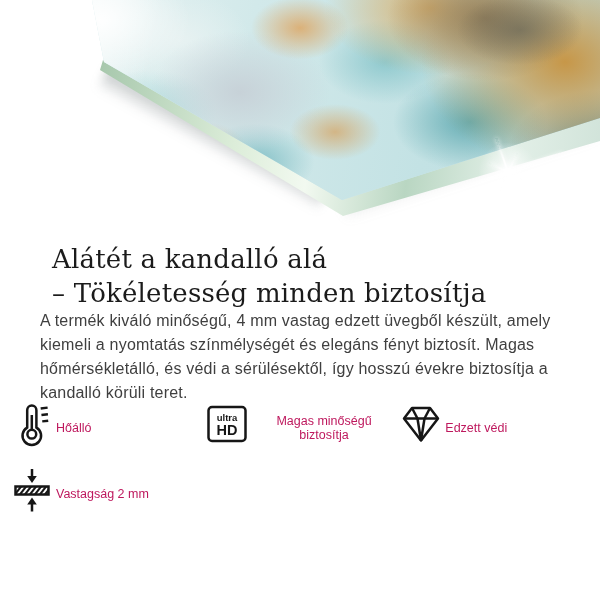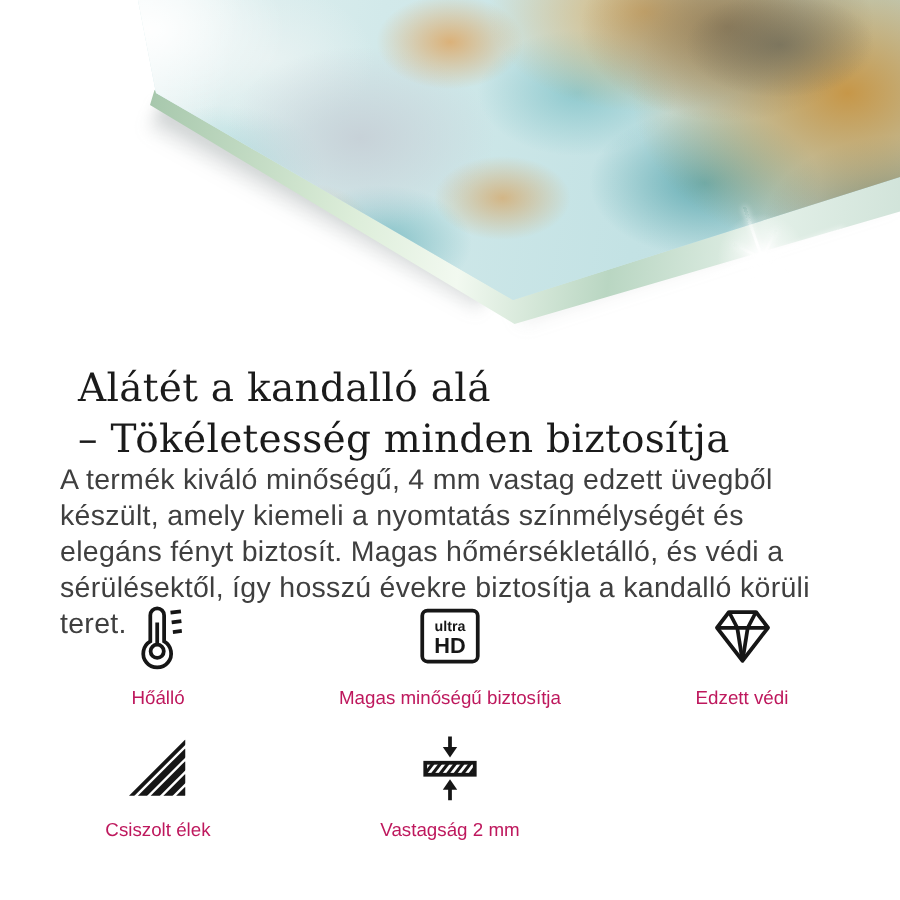--- a/index.html
+++ b/index.html
@@ -74,28 +74,28 @@
     box-shadow:0 0 10px 4px rgba(255,255,255,.95);
   }
   
   .title{
     position:absolute;left:40px;top:230px;width:520px;
     font-family:"DejaVu Serif","Liberation Serif",serif;
     font-size:26px;line-height:34px;font-weight:400;color:#1b1b1b;letter-spacing:.2px;
   }
   .description{
     position:absolute;left:40px;top:309px;width:522px;
-    font-size:19px;line-height:24px;color:#3f3f3f;letter-spacing:.2px;
+    font-size:16px;line-height:24px;color:#3f3f3f;letter-spacing:.2px;
   }
   
   .features{
     position:absolute;left:8px;top:398px;width:584px;
     display:grid;grid-template-columns:repeat(3,1fr);row-gap:14px;
   }
-  .feature{display:flex;flex-direction:column;align-items:center;}
+  .feature{display:flex;flex-direction:row;align-items:center;}
   .feature-icon{height:52px;display:flex;align-items:center;justify-content:center;}
   .feature-icon svg{display:block;}
   .feature-label{margin-top:8px;font-size:12.5px;color:#be185d;text-align:center;}
   .ink{stroke:#161616;fill:none;stroke-width:2.5;}
   .ink-fill{fill:#161616;stroke:none;}
   svg text{fill:#161616;font-family:"Liberation Sans",sans-serif;}
 </style>
 </head>
 <body>
 
@@ -162,39 +162,20 @@
           <line x1="15" y1="8" x2="20.5" y2="18.5"></line>
           <line x1="33" y1="8" x2="27.5" y2="18.5"></line>
           <line x1="20.5" y1="18.5" x2="24" y2="40.5"></line>
           <line x1="27.5" y1="18.5" x2="24" y2="40.5"></line>
         </g>
       </svg>
     </div>
     <div class="feature-label">Edzett védi</div>
   </div>
 
-  <div class="feature">
-    <div class="feature-icon">
-      <svg width="48" height="48" viewBox="0 0 48 48">
-        <defs>
-          <clipPath id="triClip">
-              <polygon points="5,42.5 42.5,42.5 42.5,5"></polygon>
-            </clipPath>
-        </defs>
-        <g clip-path="url(#triClip)" stroke="#161616" stroke-width="4.4">
-          <line x1="4" y1="44" x2="44" y2="4"></line>
-          <line x1="12.5" y1="44" x2="44" y2="12.5"></line>
-          <line x1="21" y1="44" x2="44" y2="21"></line>
-          <line x1="29.5" y1="44" x2="44" y2="29.5"></line>
-          <line x1="38" y1="44" x2="44" y2="38"></line>
-        </g>
-      </svg>
-    </div>
-    <div class="feature-label">Csiszolt élek</div>
-  </div>
 
   <div class="feature">
     <div class="feature-icon">
       <svg width="48" height="48" viewBox="0 0 48 48">
         <defs>
           <clipPath id="barClip">
               <rect x="7.5" y="20.5" width="33" height="8"></rect>
             </clipPath>
         </defs>
         <rect class="ink" x="7.5" y="20.5" width="33" height="8" stroke-width="2.4"></rect>

